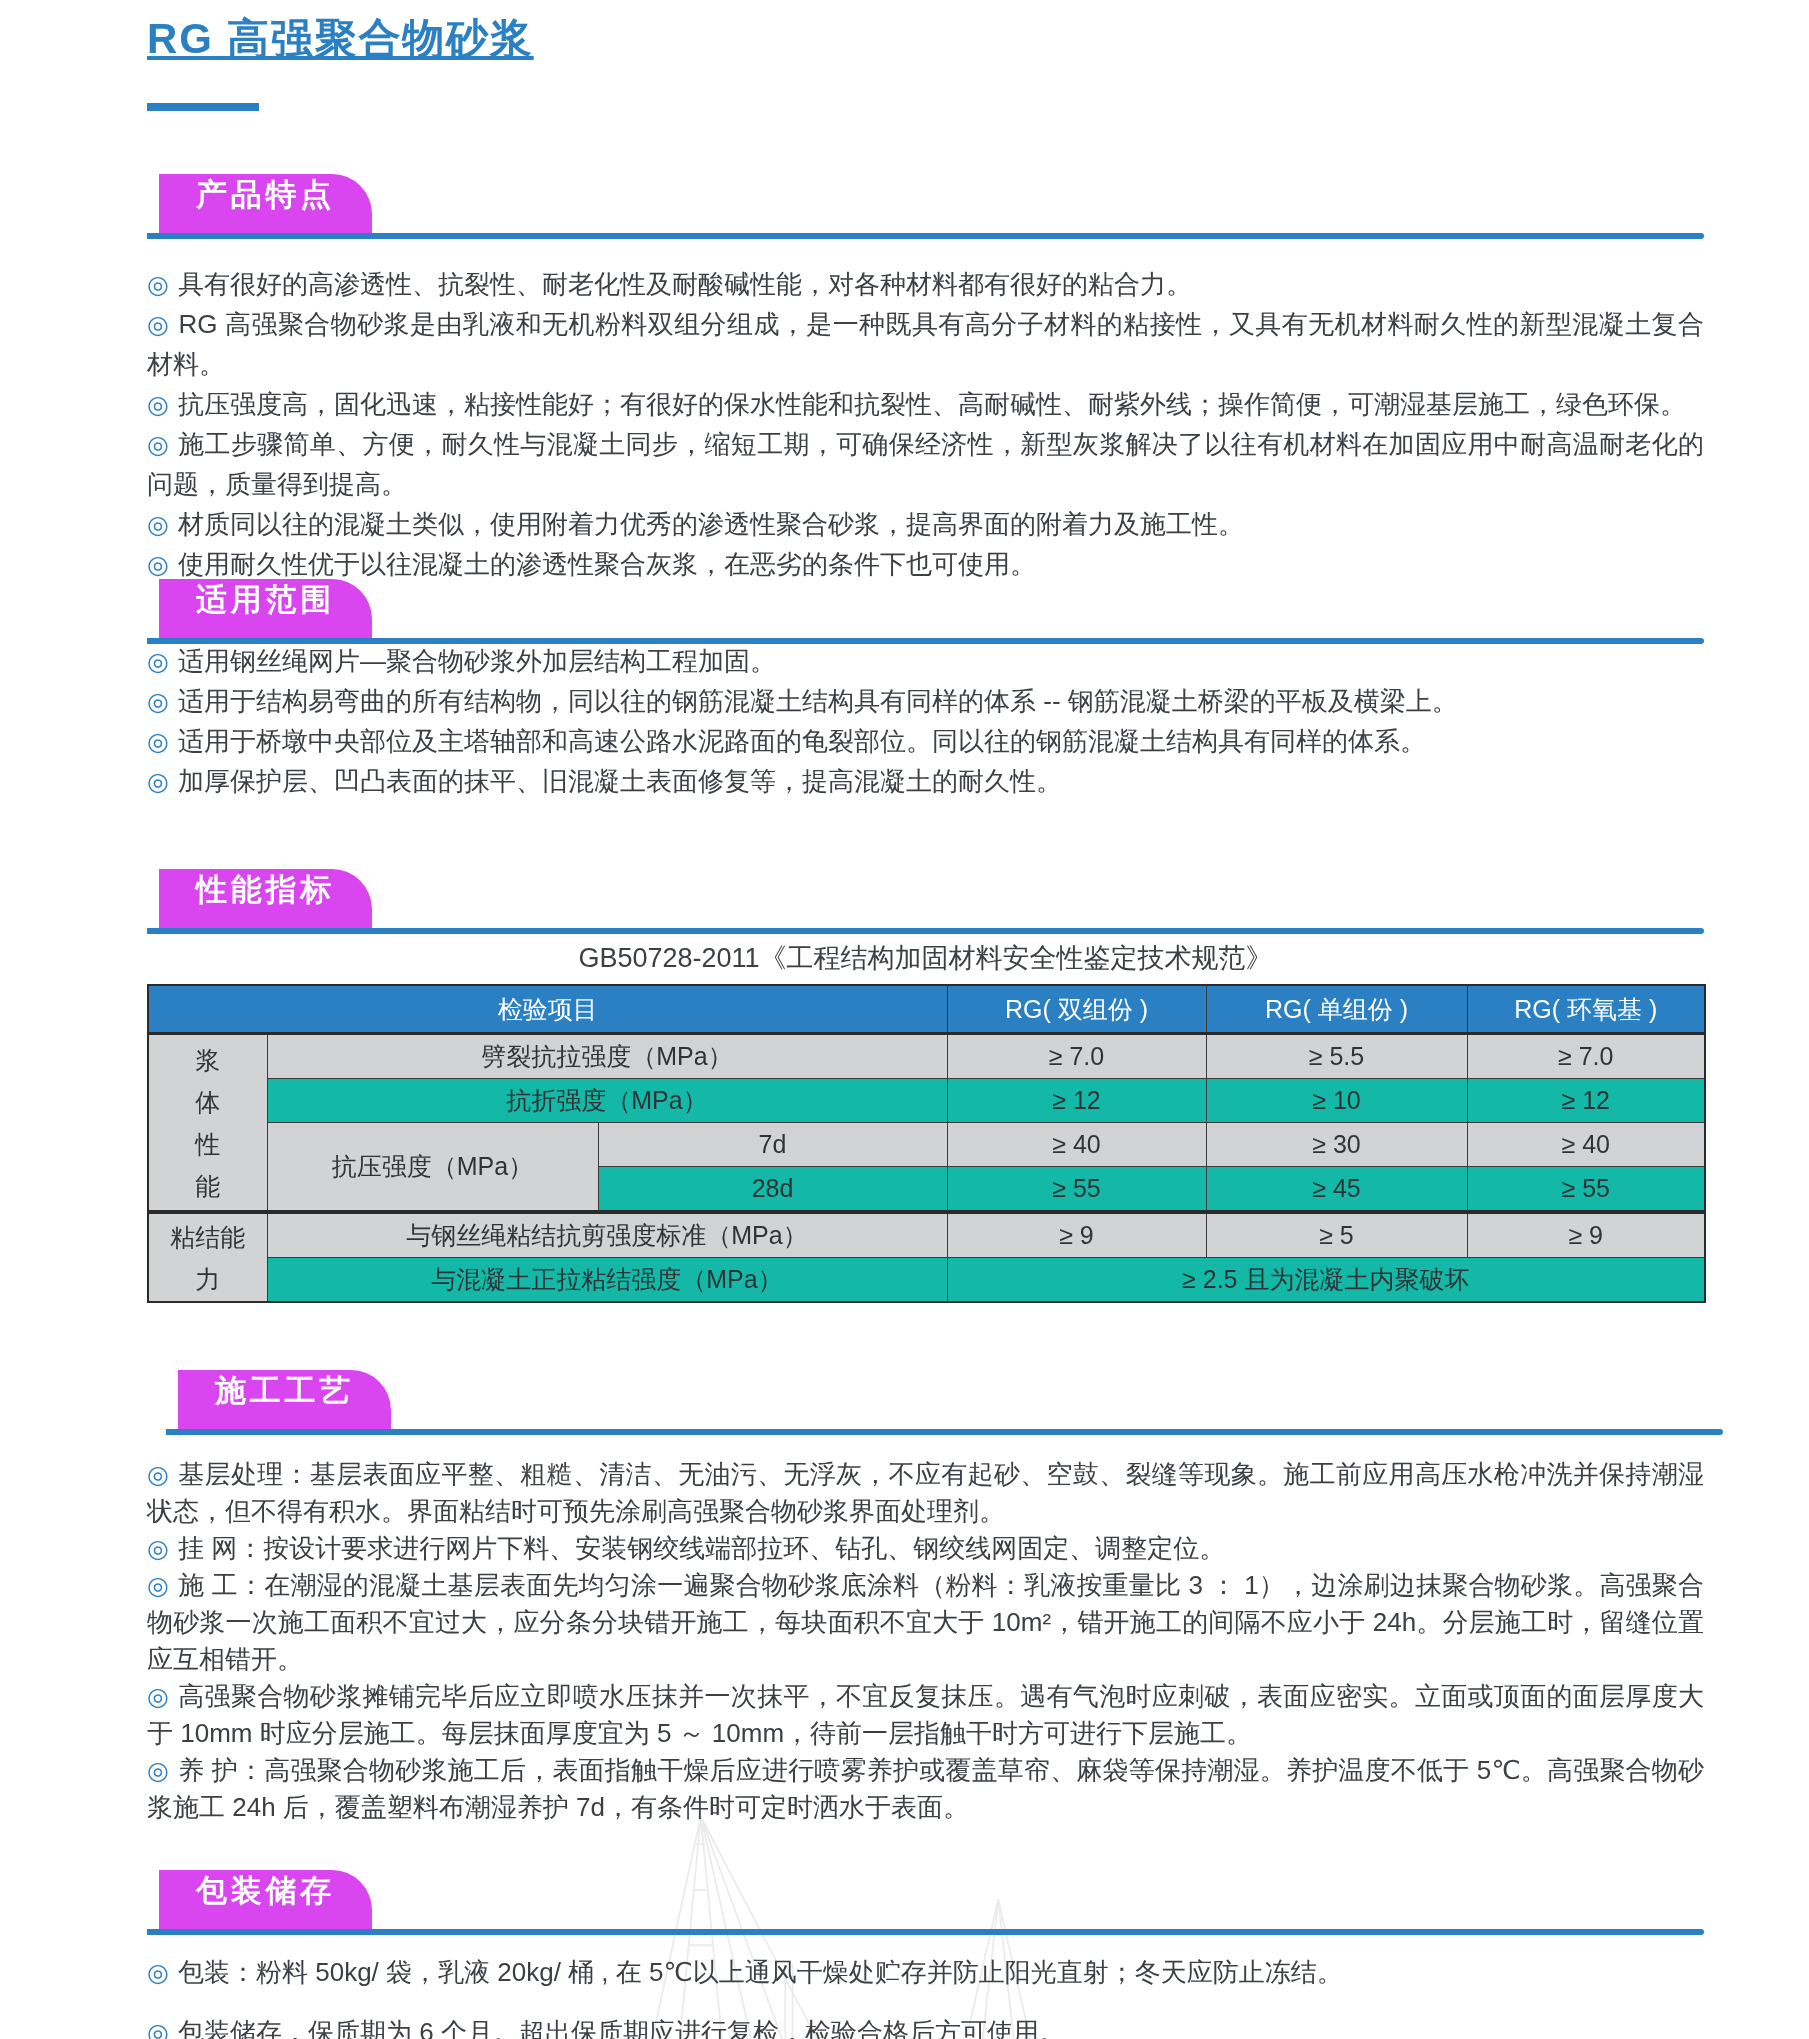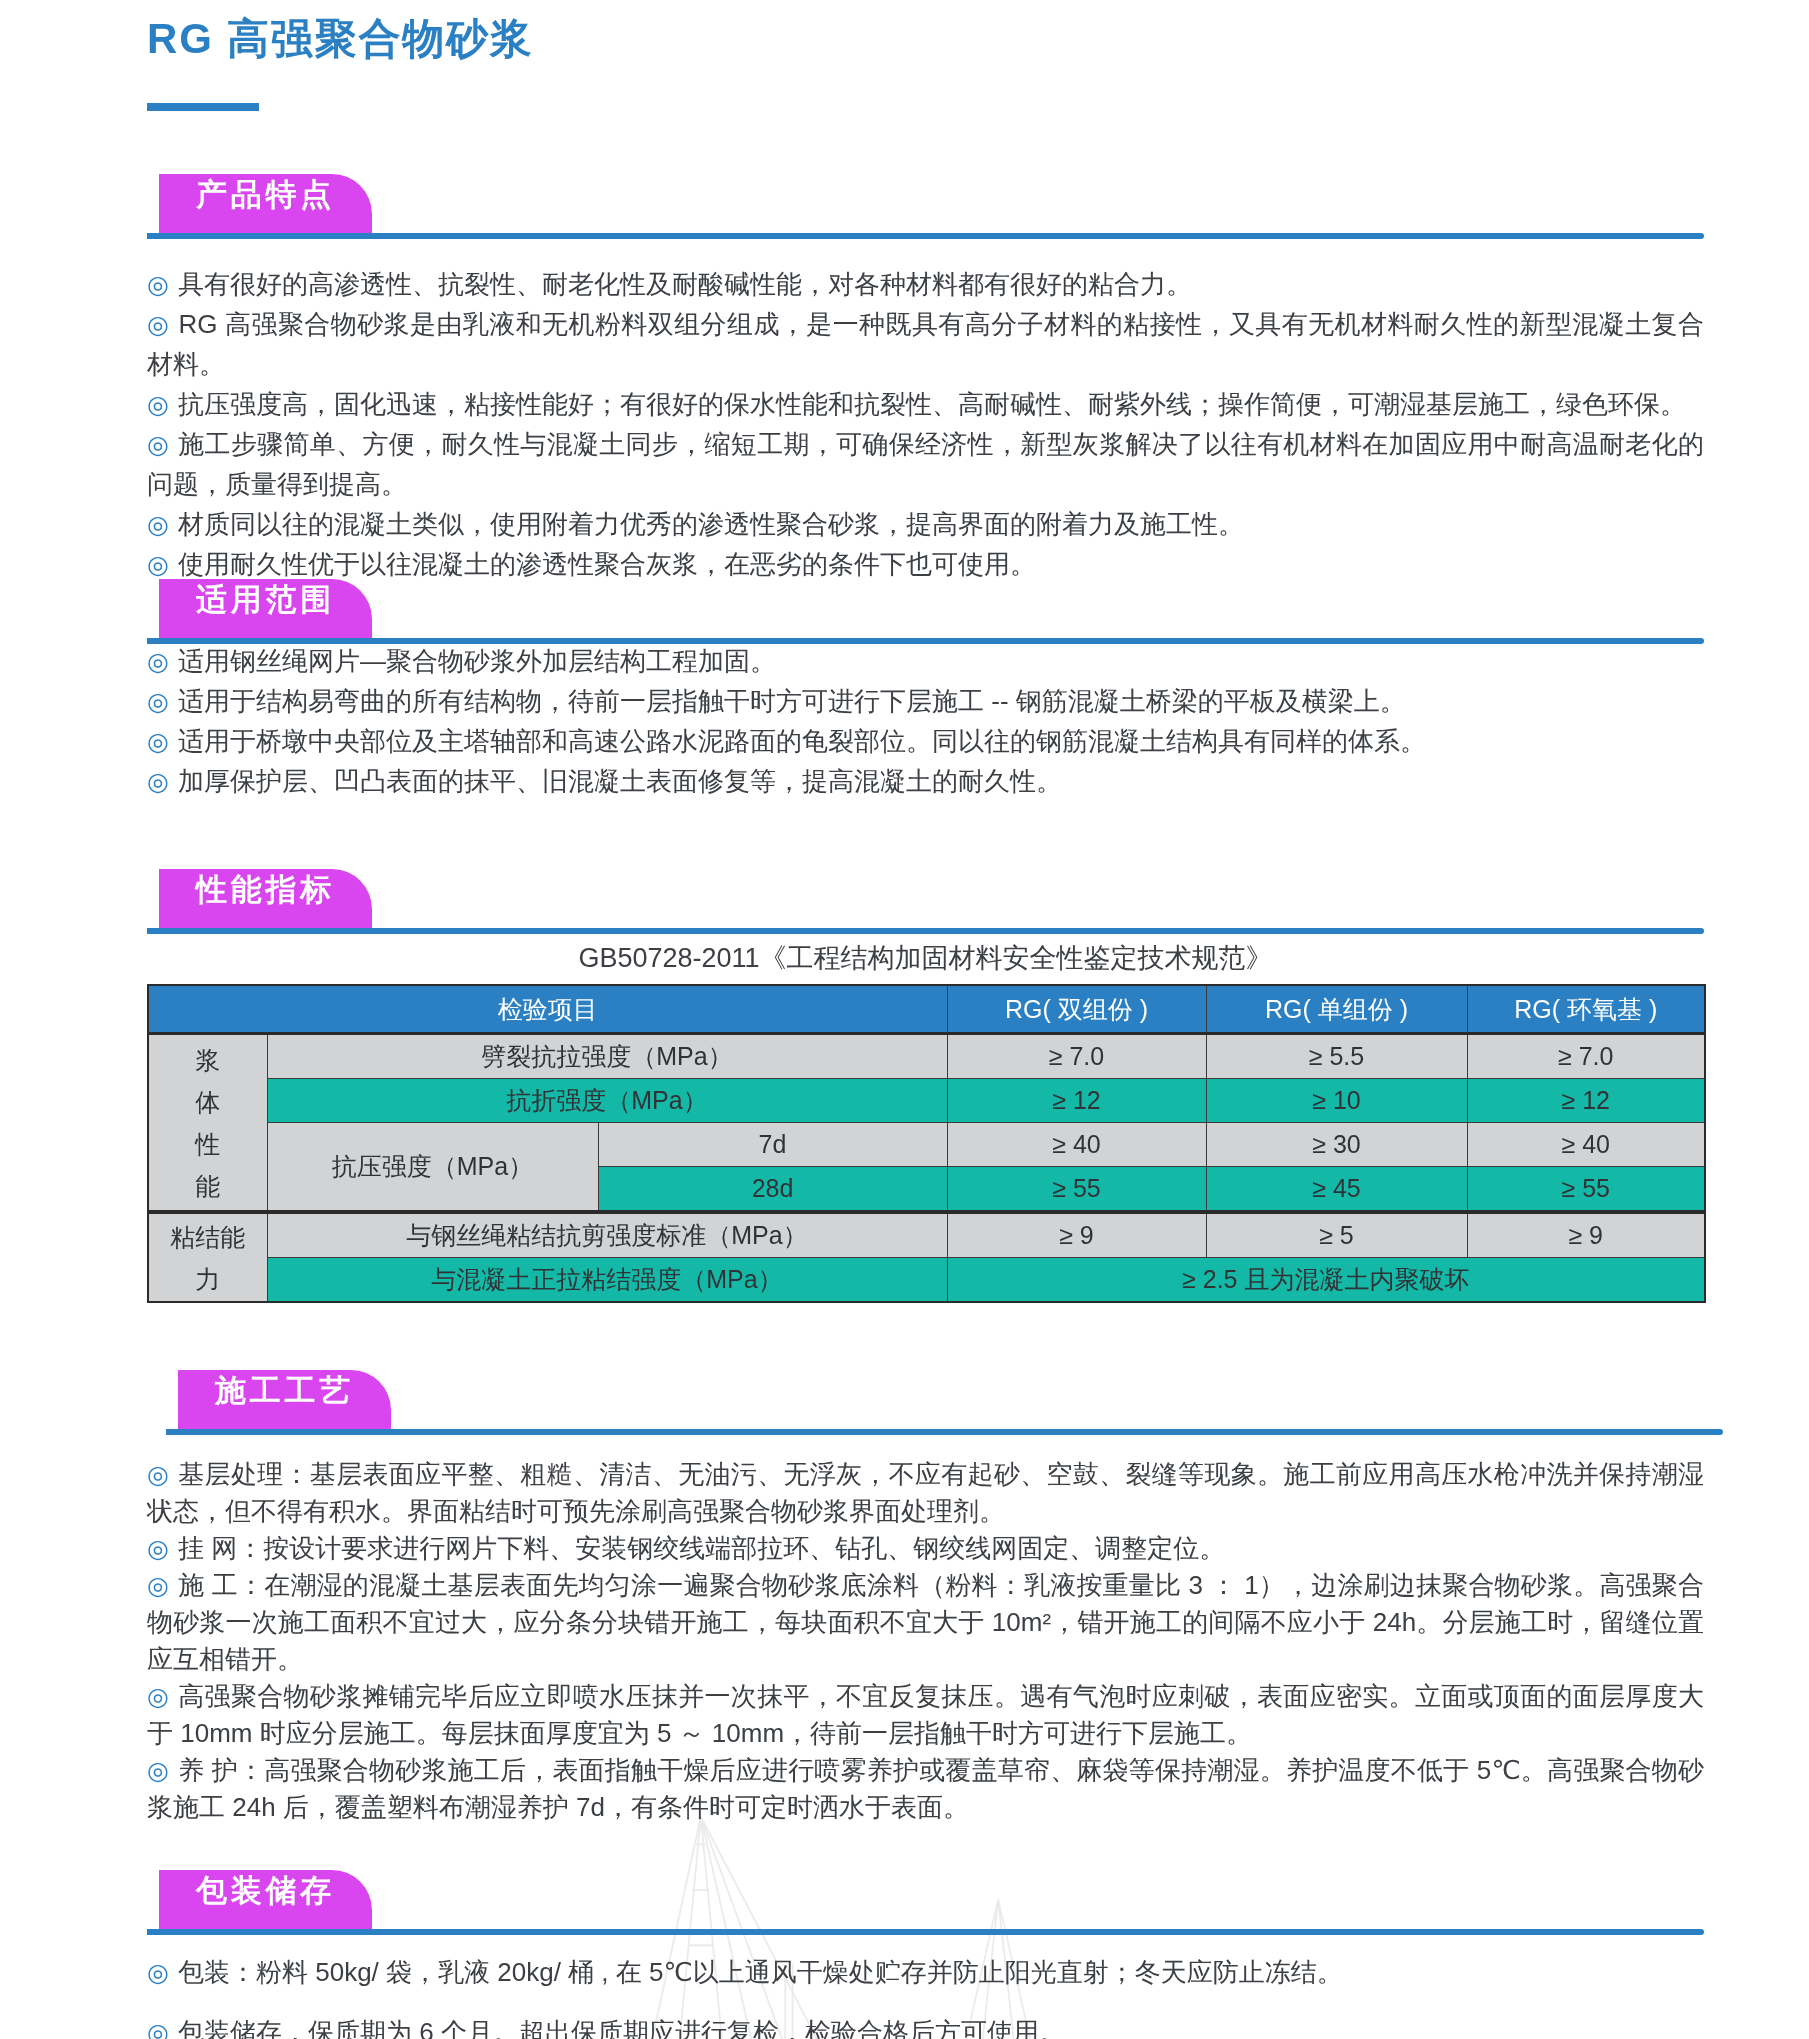--- a/index.html
+++ b/index.html
@@ -67,21 +67,21 @@
     <path d="M150 273 L173 30 L196 273"></path>
     <path d="M173 30 L120 273 M173 30 L228 273 M173 30 L262 273 M173 30 L300 273"></path>
     <path d="M168 60 L178 60 M164 110 L182 110 M160 170 L186 170"></path>
     <path d="M480 273 L497 120 L514 273"></path>
     <path d="M497 120 L462 273 M497 120 L532 273"></path>
     <path d="M265 200 L265 273 M273 190 L273 273"></path>
   </svg>
 
   <div class="content">
 
-    <h1 class="page-title abs" style="top:11px;">RG 高强聚合物砂浆</h1>
+    <h1 class="page-title abs" style="top:11px;text-decoration:underline;">RG 高强聚合物砂浆</h1>
     <div class="title-dash abs" style="top:103px;"></div>
 
     <div class="section-head abs" style="top:174px;">
       <div class="rule"></div>
       <div class="banner">
         <span>产品特点</span>
       </div>
     </div>
     <div class="blist abs" style="top:264px;">
       <p><span class="bullet">◎</span><span>具有很好的高渗透性、抗裂性、耐老化性及耐酸碱性能，对各种材料都有很好的粘合力。</span></p>
@@ -93,21 +93,21 @@
     </div>
 
     <div class="section-head abs" style="top:579px;">
       <div class="rule"></div>
       <div class="banner">
         <span>适用范围</span>
       </div>
     </div>
     <div class="blist abs" style="top:641px;">
       <p><span class="bullet">◎</span><span>适用钢丝绳网片—聚合物砂浆外加层结构工程加固。</span></p>
-      <p><span class="bullet">◎</span><span>适用于结构易弯曲的所有结构物，待前一层指触干时方可进行下层施工 -- 钢筋混凝土桥梁的平板及横梁上。</span></p>
+      <p><span class="bullet">◎</span><span>适用于结构易弯曲的所有结构物，同以往的钢筋混凝土结构具有同样的体系 -- 钢筋混凝土桥梁的平板及横梁上。</span></p>
       <p><span class="bullet">◎</span><span>适用于桥墩中央部位及主塔轴部和高速公路水泥路面的龟裂部位。同以往的钢筋混凝土结构具有同样的体系。</span></p>
       <p><span class="bullet">◎</span><span>加厚保护层、凹凸表面的抹平、旧混凝土表面修复等，提高混凝土的耐久性。</span></p>
     </div>
 
     <div class="section-head abs" style="top:869px;">
       <div class="rule"></div>
       <div class="banner">
         <span>性能指标</span>
       </div>
     </div>

